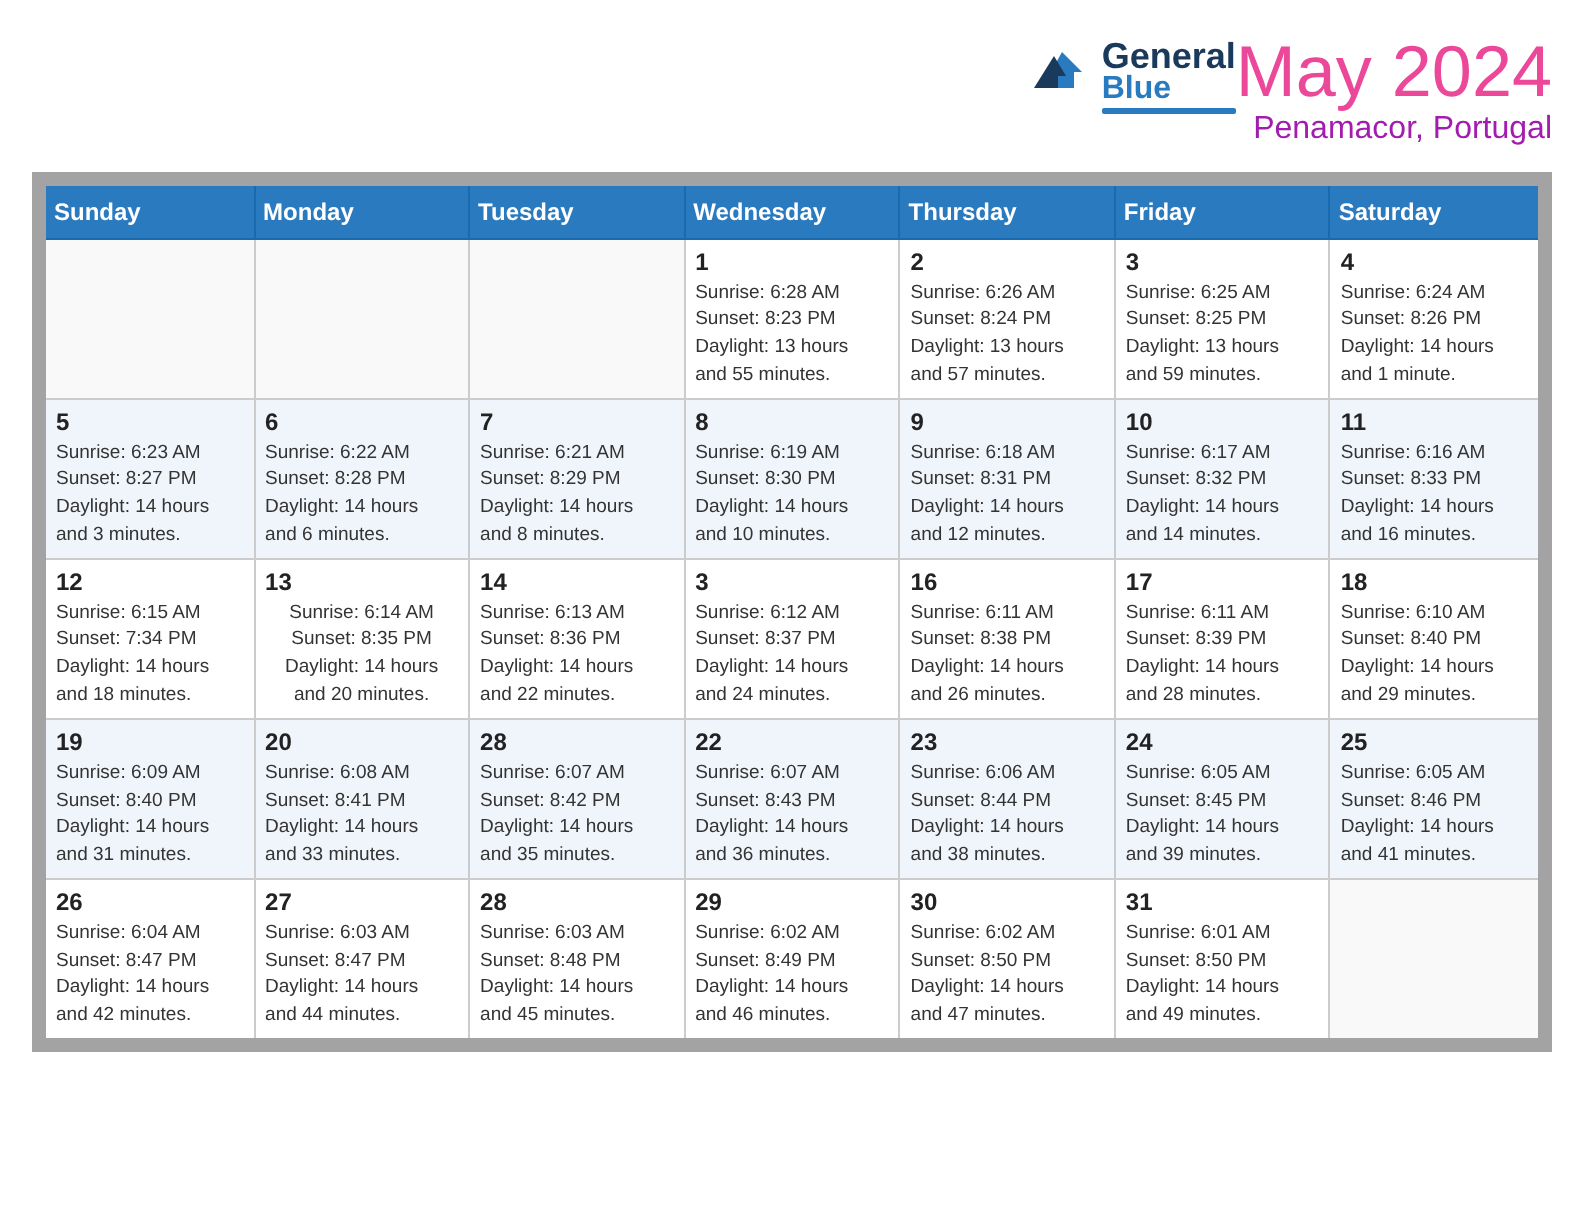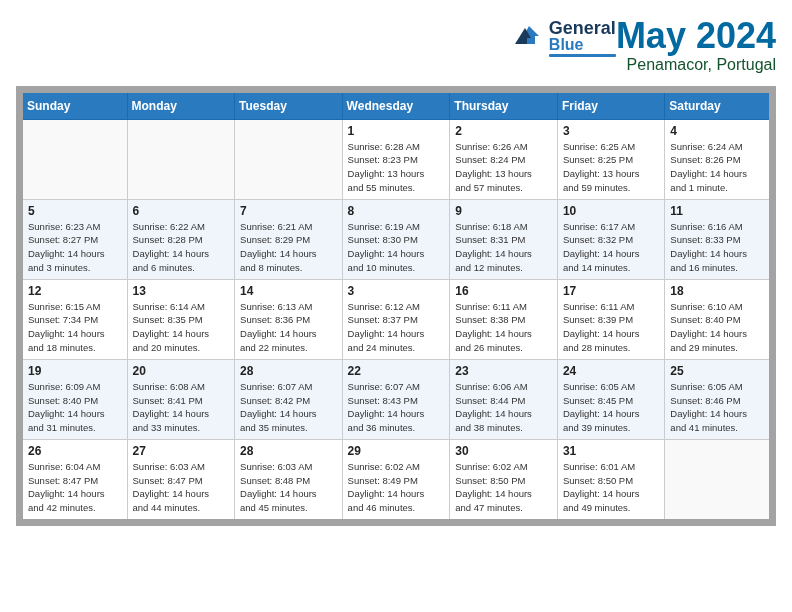--- a/index.html
+++ b/index.html
@@ -14,27 +14,27 @@
       display: flex;
       justify-content: flex-end;
       align-items: flex-start;
       margin-bottom: 12px;
     }
     .title-area {
       text-align: right;
     }
     .month-title {
       font-size: 36px;
-      font-weight: bold;
-      color: #0369a1;
+      font-weight: normal;
+      color: #ec4899;
       line-height: 1.1;
     }
     .location-title {
       font-size: 16px;
-      color: #14532d;
+      color: #a21caf;
     }
     .calendar {
       width: 100%;
       border-collapse: collapse;
       border: 7px solid #a3a3a3;
     }
     .calendar th {
       background: #2a7abf;
       color: #fff;
       font-size: 12px;
@@ -223,21 +223,21 @@
       <tr>
         <td>
           <div class="day-number">12</div>
           <div class="day-info" style="white-space: pre-line;">Sunrise: 6:15 AM
 Sunset: 7:34 PM
 Daylight: 14 hours
 and 18 minutes.</div>
         </td>
         <td>
           <div class="day-number">13</div>
-          <div class="day-info" style="white-space: pre-line;">Sunrise: 6:14 AM
+          <div class="day-info" style="white-space: pre-line; text-align: center;">Sunrise: 6:14 AM
 Sunset: 8:35 PM
 Daylight: 14 hours
 and 20 minutes.</div>
         </td>
         <td>
           <div class="day-number">14</div>
           <div class="day-info" style="white-space: pre-line;">Sunrise: 6:13 AM
 Sunset: 8:36 PM
 Daylight: 14 hours
 and 22 minutes.</div>

